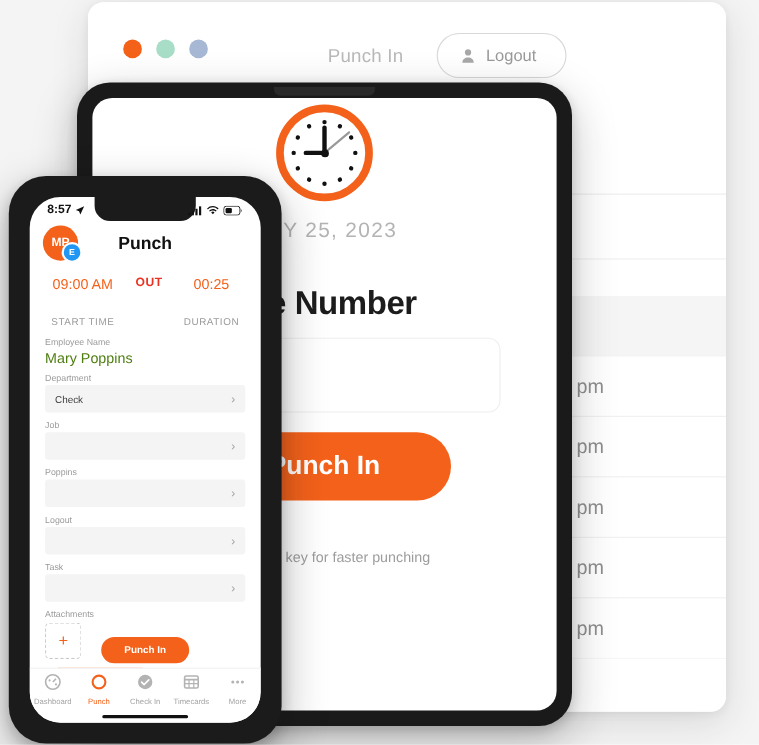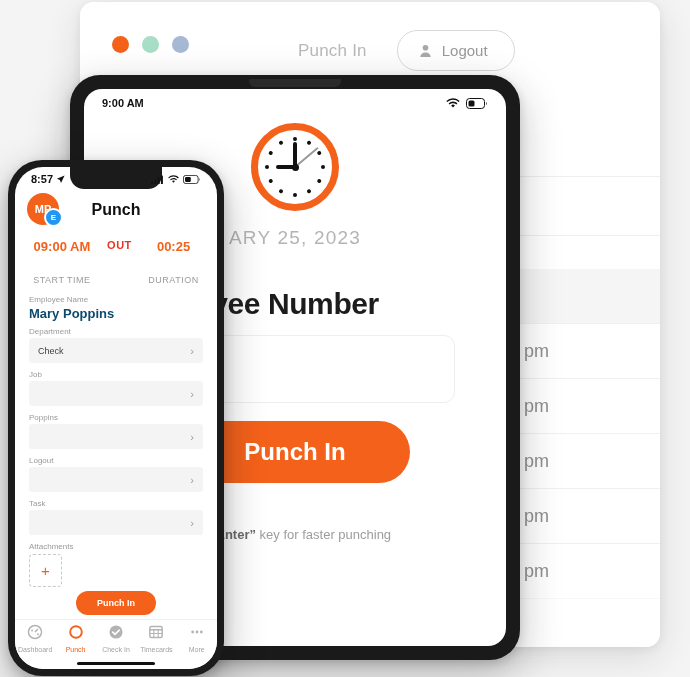--- a/index.html
+++ b/index.html
@@ -94,24 +94,24 @@
   .t-input span{font-size:38px;font-weight:bold;color:#4a4a4a;}
   .t-punch{
     width:230px;height:62px;margin:18px auto 0;background:#f4611a;border-radius:32px;
     color:#fff;font-size:24px;font-weight:bold;display:flex;align-items:center;justify-content:center;
   }
   .t-hint{font-size:13px;color:#9d9d9d;margin-top:44px;}
   .t-hint b{color:#6b6b6b;}
 
   
   .phone{
-    position:absolute;left:8px;top:160px;width:216px;height:516px;
+    position:absolute;left:8px;top:160px;width:248px;height:516px;
     background:#1b1b1b;border-radius:34px;
     box-shadow:0 16px 42px rgba(25,25,25,.32),0 4px 12px rgba(25,25,25,.2);
-    padding:7px;box-sizing:border-box;
+    padding:19px;box-sizing:border-box;
   }
   .phone-screen{width:100%;height:100%;background:#fff;border-radius:28px;overflow:hidden;position:relative;}
   .notch{
     position:absolute;left:50%;top:0;transform:translateX(-50%);
     width:92px;height:22px;background:#1b1b1b;border-radius:0 0 14px 14px;z-index:5;
   }
   .p-status{height:24px;display:flex;align-items:center;justify-content:space-between;padding:0 16px;position:relative;z-index:6;}
   .p-time{font-size:11px;font-weight:bold;color:#111;display:flex;align-items:center;gap:3px;}
   .p-ico{display:flex;align-items:center;gap:4px;}
   .p-header{position:relative;height:38px;display:flex;align-items:center;justify-content:center;}
@@ -122,27 +122,27 @@
     display:flex;align-items:center;justify-content:center;
   }
   .badge{
     position:absolute;right:-4px;bottom:-2px;width:15px;height:15px;border-radius:50%;
     background:#2196f3;color:#fff;font-size:8px;font-weight:bold;
     display:flex;align-items:center;justify-content:center;border:2px solid #fff;
   }
   .p-date{text-align:center;font-size:10px;font-weight:bold;color:#b0b0b0;letter-spacing:.7px;margin-top:6px;}
   .p-stats{display:flex;justify-content:space-around;margin-top:10px;padding:0 10px;}
   .stat{text-align:center;}
-  .stat .v{font-size:13px;font-weight:bold;color:#f4611a;}
+  .stat .v{font-size:13px;font-weight:normal;color:#f4611a;}
   .stat .l{font-size:9px;color:#9a9a9a;letter-spacing:.5px;margin-top:21px;}
   .reddot{width:12px;height:12px;border-radius:50%;background:#ea3323;margin:1px auto 3px;}
   .stat .out{font-size:11px;font-weight:bold;color:#ea3323;letter-spacing:.5px;}
   .p-form{padding:10px 14px 0;}
   .fl{font-size:8px;color:#9a9a9a;margin-bottom:2px;}
-  .fname{font-size:13px;font-weight:bold;color:#0c4a6e;margin-bottom:6px;}
+  .fname{font-size:13px;font-weight:normal;color:#4d7c0f;margin-bottom:6px;}
   .fld{
     height:25px;background:#f4f4f4;border-radius:3px;margin-bottom:7px;
     display:flex;align-items:center;justify-content:space-between;padding:0 9px;
   }
   .fld .fv{font-size:9px;color:#3d3d3d;}
   .chev{color:#9e9e9e;font-size:11px;}
   .attach-lbl{font-size:8px;color:#9a9a9a;margin:2px 0 3px;}
   .attach{
     width:31px;height:31px;border:1px dashed #c9c9c9;border-radius:4px;
     display:flex;align-items:center;justify-content:center;color:#f4611a;font-size:15px;
@@ -213,35 +213,20 @@
         </div>
       </div>
 
     </div>
   </div>
 
   <div class="tablet">
     <span class="tablet-notch"></span>
     <div class="tablet-screen">
 
-      <div class="t-status">
-        <span class="t-time">9:00 AM</span>
-        <span class="t-ico">
-          <svg width="14" height="11" viewBox="0 0 14 11">
-            <path d="M7 9.6 5.1 7.5a2.8 2.8 0 0 1 3.8 0z" fill="#111"></path>
-            <path d="M7 5.2c-1.3 0-2.5.5-3.4 1.4l-1-1.1A6.2 6.2 0 0 1 7 3.6c1.7 0 3.2.7 4.4 1.9l-1 1.1A4.7 4.7 0 0 0 7 5.2z" fill="#111"></path>
-            <path d="M7 1.7c-2.2 0-4.2.9-5.7 2.4L.3 3A9.5 9.5 0 0 1 7 .2c2.6 0 5 1.1 6.7 2.8l-1 1.1A7.9 7.9 0 0 0 7 1.7z" fill="#111"></path>
-          </svg>
-          <svg width="22" height="11" viewBox="0 0 22 11">
-            <rect x="0.5" y="0.5" width="18" height="10" rx="3" fill="none" stroke="#111"></rect>
-            <rect x="2.5" y="2.5" width="6" height="6" rx="1.5" fill="#111"></rect>
-            <path d="M20 4v3c.9-.3.9-2.7 0-3z" fill="#111"></path>
-          </svg>
-        </span>
-      </div>
 
       <div class="t-body">
         <div class="clock">
           <span class="dotm" style="transform:rotate(0deg) translate(28px)"></span>
           <span class="dotm" style="transform:rotate(30deg) translate(28px)"></span>
           <span class="dotm" style="transform:rotate(60deg) translate(28px)"></span>
           <span class="dotm" style="transform:rotate(90deg) translate(28px)"></span>
           <span class="dotm" style="transform:rotate(120deg) translate(28px)"></span>
           <span class="dotm" style="transform:rotate(150deg) translate(28px)"></span>
           <span class="dotm" style="transform:rotate(180deg) translate(28px)"></span>

